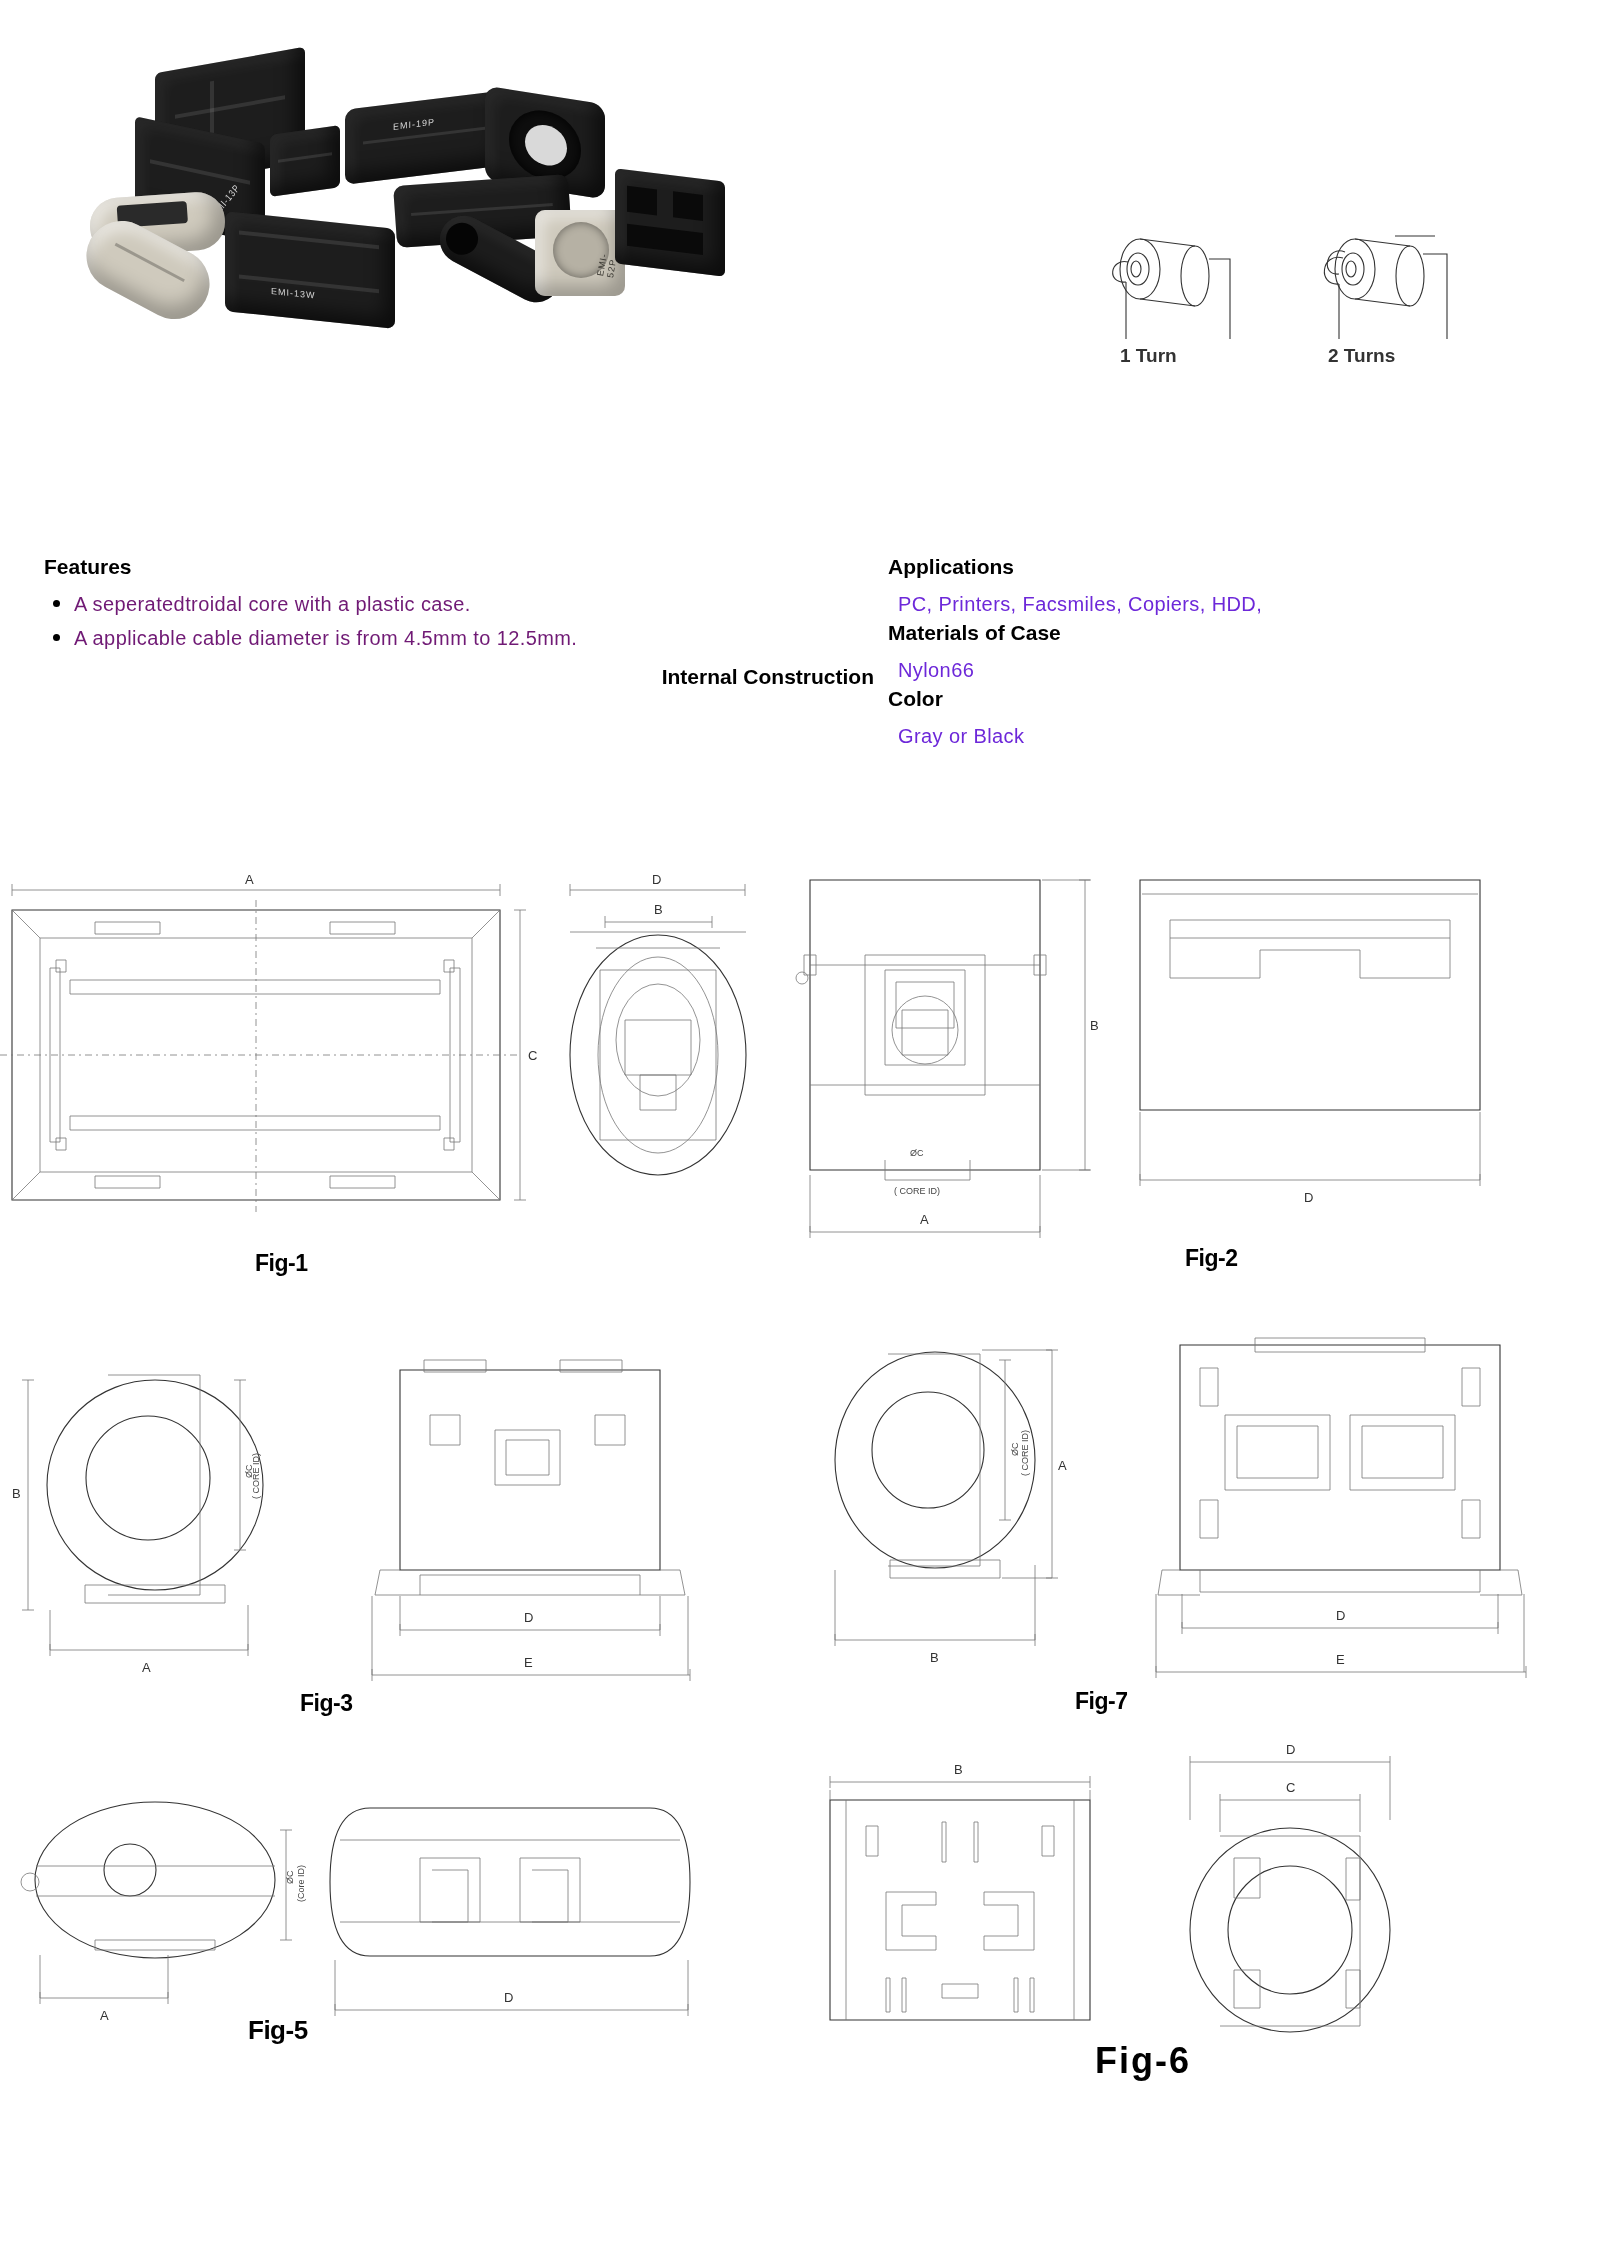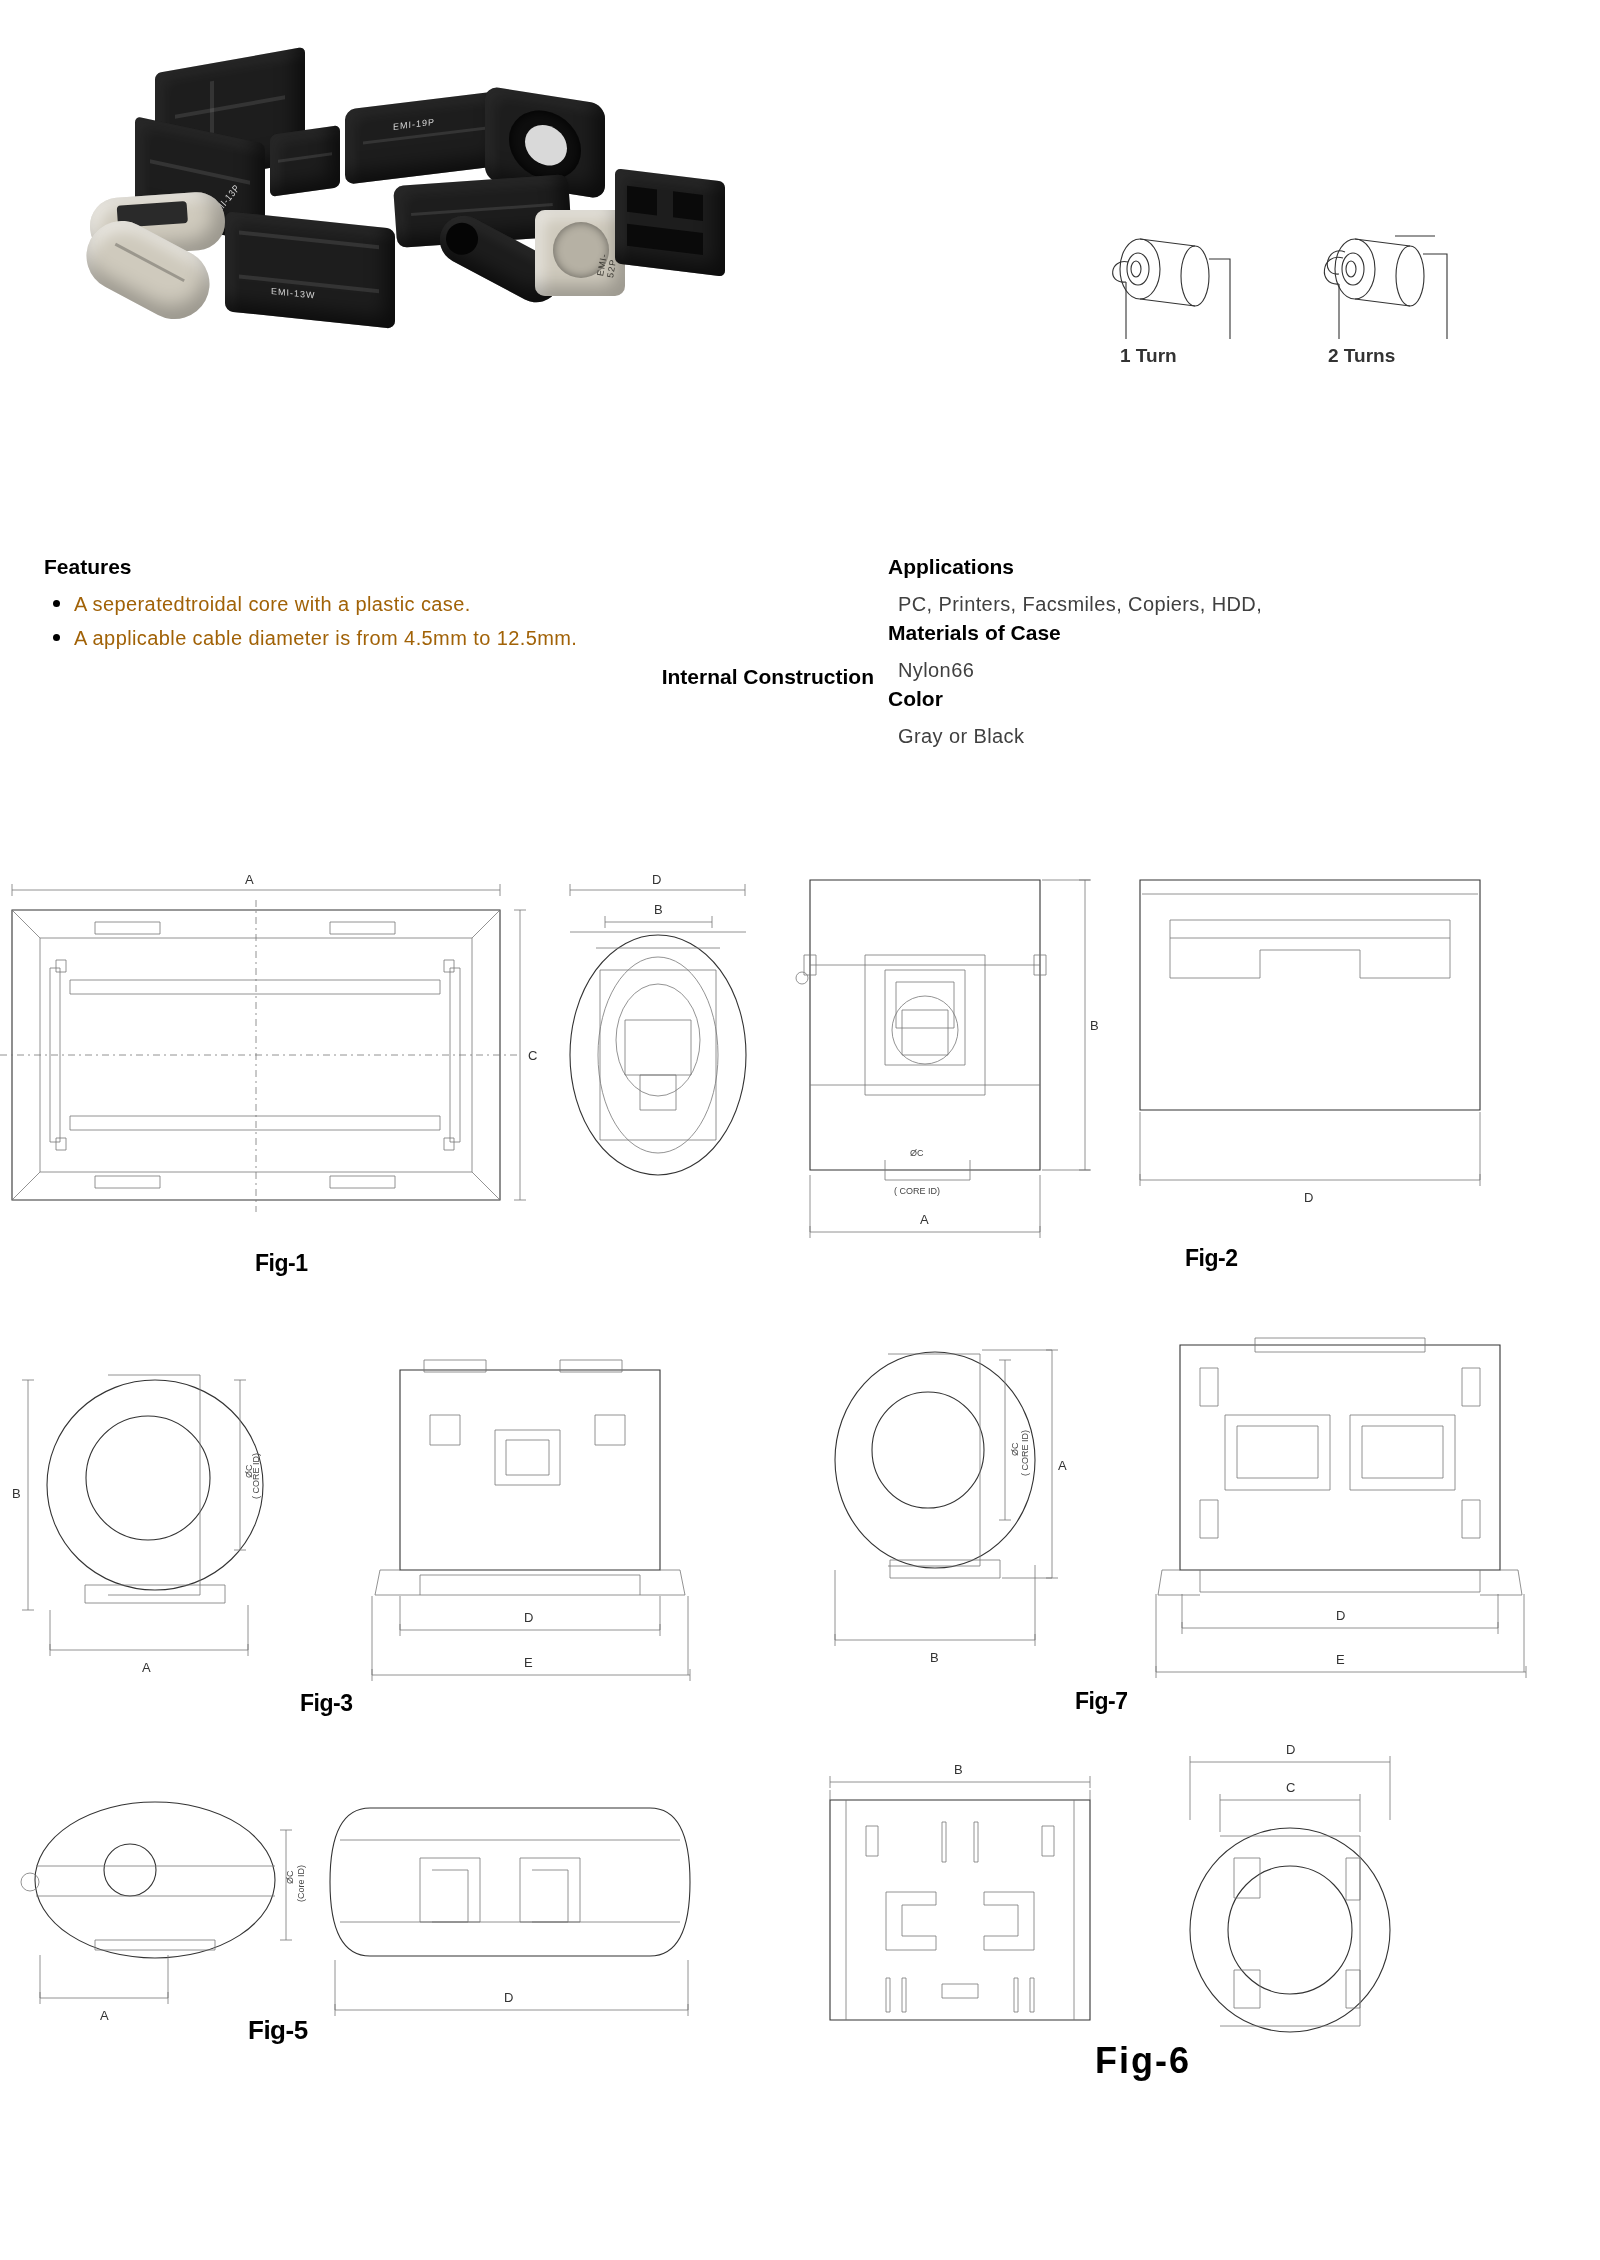--- a/index.html
+++ b/index.html
@@ -13,23 +13,23 @@
   .pbox.gray{background:#cfcabd;box-shadow:inset -10px -10px 18px rgba(0,0,0,.25), inset 8px 8px 14px rgba(255,255,255,.5);}
   .pbox .seam{position:absolute;background:rgba(255,255,255,.10);}
   .ring{position:absolute;border-radius:50%;}
   .plabel{position:absolute;color:#d8d8d8;font-size:9px;letter-spacing:1px;font-family:"Liberation Sans",sans-serif;}
 
   
   .col-left{position:absolute;left:44px;top:555px;width:830px;}
   .col-right{position:absolute;left:888px;top:555px;width:620px;}
   h3.hd{font-size:21px;margin:0 0 8px 0;font-weight:bold;font-family:"Liberation Sans",sans-serif;}
   ul.feat{margin:0;padding:0;list-style:none;}
-  ul.feat li{font-size:20px;line-height:34px;color:#a16207;position:relative;padding-left:30px;letter-spacing:.4px;}
+  ul.feat li{font-size:20px;line-height:34px;color:#701a75;position:relative;padding-left:30px;letter-spacing:.4px;}
   ul.feat li:before{content:"";position:absolute;left:9px;top:13px;width:7px;height:7px;border-radius:50%;background:#000;}
-  .sub{font-size:20px;line-height:34px;color:#404040;padding-left:10px;letter-spacing:.4px;}
+  .sub{font-size:20px;line-height:34px;color:#6d28d9;padding-left:10px;letter-spacing:.4px;}
   .mt{margin-top:10px;}
 
   
   .figs{position:absolute;left:0;top:860px;width:1600px;}
   .frow{position:relative;width:1600px;}
   .fig-caption{font-size:23px;font-weight:bold;font-family:"Liberation Sans",sans-serif;letter-spacing:-.5px;}
   svg{display:block;}
   .ln{stroke:#333;stroke-width:1.1;fill:none;}
   .thin{stroke:#777;stroke-width:.8;fill:none;}
   .dash{stroke:#777;stroke-width:.8;fill:none;stroke-dasharray:7 4 2 4;}

